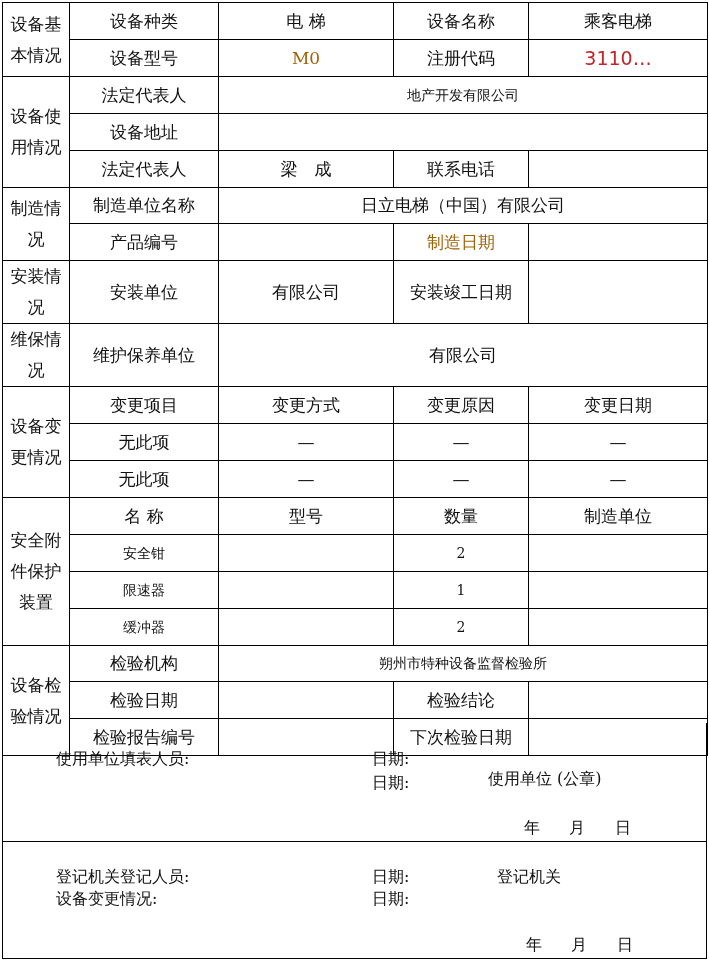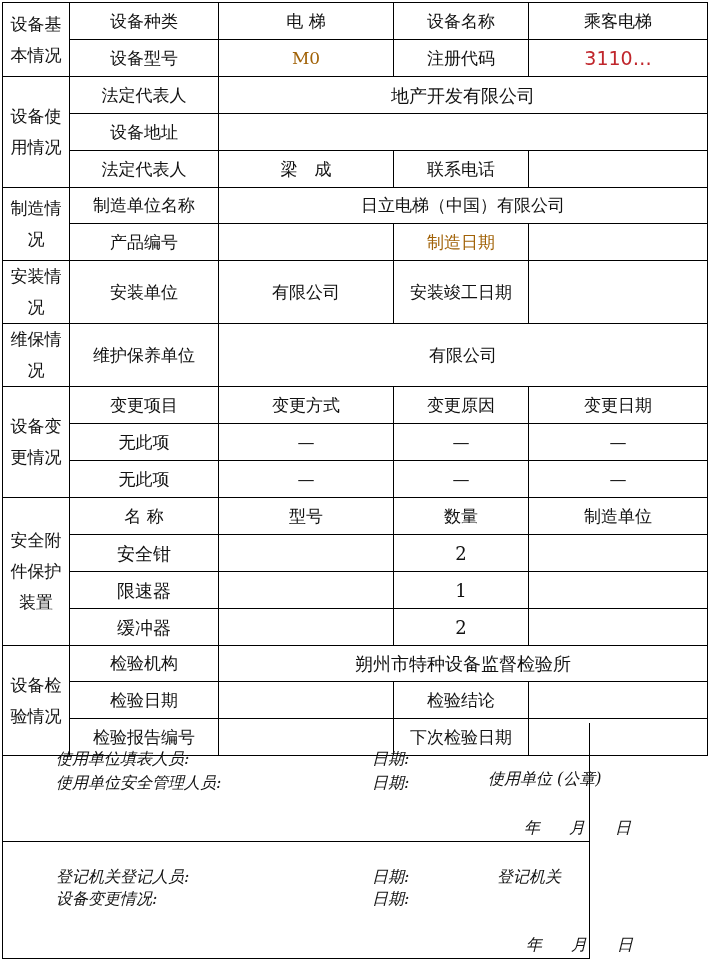--- a/index.html
+++ b/index.html
@@ -2,25 +2,25 @@
 <html><head>
 <meta charset="utf-8">
 <style>
   html, body { margin:0; padding:0; background:#fff; }
   body { width:709px; height:961px; position:relative; overflow:hidden;
          font-family:"DejaVu Serif","Liberation Serif",serif; color:#111; }
   table { border-collapse:collapse; position:absolute; left:2px; top:2px; width:705px; table-layout:fixed; }
   td { border:1px solid #000; text-align:center; vertical-align:middle; padding:0;
        font-size:17px; line-height:21px; overflow:hidden; white-space:nowrap; }
   td.grp { font-size:17px; line-height:31px; white-space:normal; }
-  td.small { font-size:18px; }
+  td.small { font-size:14px; }
   .red { color:#a16207; }
   .redsans { color:#c0262c; font-family:"DejaVu Sans","Liberation Sans",sans-serif; font-size:19px; }
-  .sig { position:absolute; left:2px; width:588px; box-sizing:border-box;
-         border-left:1.5px solid #000; border-right:1.5px solid #000; border-bottom:1.5px solid #000;font-style:italic; }
+  .sig { position:absolute; left:2px; width:705px; box-sizing:border-box;
+         border-left:1.5px solid #000; border-right:1.5px solid #000; border-bottom:1.5px solid #000; }
   .sig span { position:absolute; font-size:16px; white-space:nowrap; }
 </style>
 </head>
 <body>
 
 <table>
   <colgroup>
     <col style="width:67px">
       <col style="width:149px">
       <col style="width:175px">
@@ -146,21 +146,20 @@
     <td>检验报告编号</td>
     <td></td>
     <td>下次检验日期</td>
     <td></td>
   </tr>
 </tbody>
   </table>
 
 <div class="sig" style="top:723px; height:119px;">
   <span style="left:53px; top:26px;">使用单位填表人员:</span>
-  <span style="left:53px; top:50px;">使用单位安全管理人员:</span>
   <span style="left:369px; top:26px;">日期:</span>
   <span style="left:369px; top:50px;">日期:</span>
   <span style="left:485px; top:46px;">使用单位 (公章)</span>
   <span style="left:521px; top:95px;">年</span>
   <span style="left:566px; top:95px;">月</span>
   <span style="left:612px; top:95px;">日</span>
 </div>
 
 <div class="sig" style="top:842px; height:117px;text-align:center;">
   <span style="left:53px; top:25px;">登记机关登记人员:</span>

